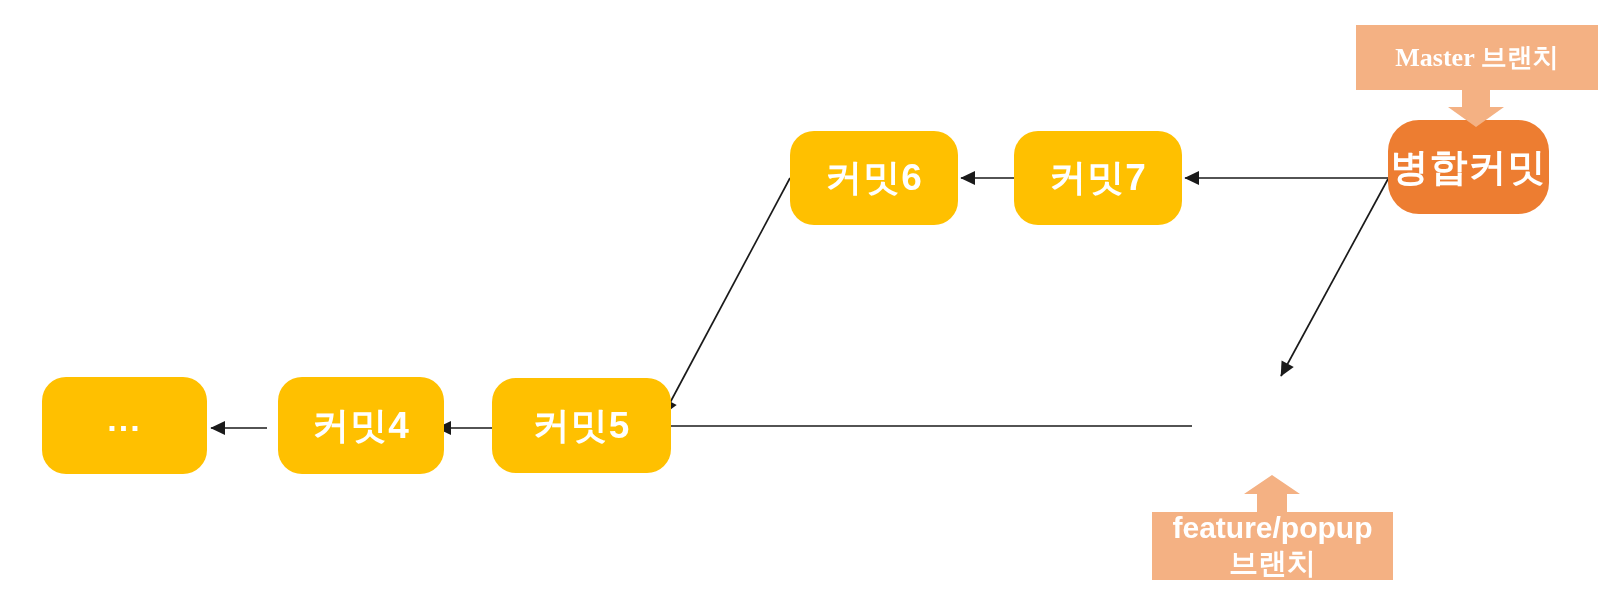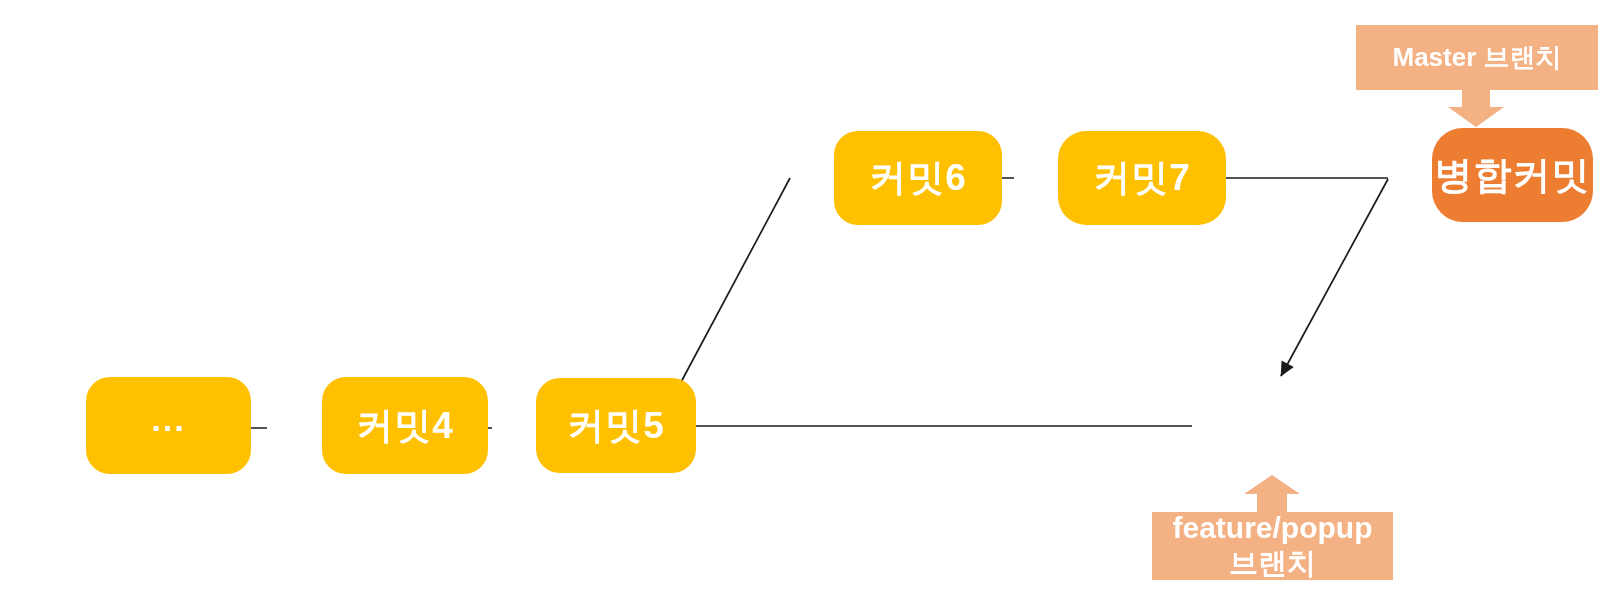--- a/index.html
+++ b/index.html
@@ -11,21 +11,20 @@
     font-family:"Liberation Sans","DejaVu Sans",sans-serif;
   }
   .overlay{position:absolute;left:0;top:0;z-index:1;}
   .node{
     position:absolute;z-index:2;
     display:flex;align-items:center;justify-content:center;
     border-radius:24px;
     color:#ffffff;font-weight:700;font-size:37px;
     letter-spacing:1px;
     box-sizing:border-box;
-    margin-left:44px;
   }
   .node.commit{background:#FFC000;}
   .node.merge{background:#ED7D31;font-size:38px;}
   .node .dots{font-size:34px;letter-spacing:2px;transform:translateY(-6px);}
   .branch-label{
     position:absolute;z-index:2;
     background:#F4B183;
     color:#ffffff;font-weight:700;
     display:flex;flex-direction:column;align-items:center;justify-content:center;
     text-align:center;
@@ -59,38 +58,38 @@
     <line x1="1192" y1="426" x2="657" y2="426" stroke="#1a1a1a" stroke-width="1.7" marker-end="url(#ah)"></line>
 
     <line x1="492" y1="428" x2="437" y2="428" stroke="#1a1a1a" stroke-width="1.7" marker-end="url(#ah)"></line>
 
     <line x1="267" y1="428" x2="211" y2="428" stroke="#1a1a1a" stroke-width="1.7" marker-end="url(#ah)"></line>
   </svg>
 
   <div class="node commit" style="left:790px;top:131px;width:168px;height:94px;">
     <span>커밋6</span>
   </div>
-  <div class="node commit" style="left:1014px;top:131px;width:168px;height:94px;border-radius:28px;">
+  <div class="node commit" style="left:1014px;top:131px;width:168px;height:94px;">
     <span>커밋7</span>
   </div>
-  <div class="node merge" style="left:1388px;top:128px;width:161px;height:94px;border-radius:31px;">
+  <div class="node merge" style="left:1388px;top:120px;width:161px;height:94px;border-radius:31px;">
     <span>병합커밋</span>
   </div>
 
   <div class="node commit" style="left:42px;top:377px;width:165px;height:97px;">
     <span class="dots">...</span>
   </div>
   <div class="node commit" style="left:278px;top:377px;width:166px;height:97px;">
     <span>커밋4</span>
   </div>
-  <div class="node commit" style="left:492px;top:378px;width:160px;height:95px;">
+  <div class="node commit" style="left:492px;top:378px;width:179px;height:95px;">
     <span>커밋5</span>
   </div>
 
-  <div class="branch-label master" style="left:1356px;top:25px;width:242px;height:65px;">
+  <div class="branch-label master" style="left:1356px;top:25px;width:242px;height:65px;font-family:Liberation Serif, serif;">
     <span>Master 브랜치</span>
   </div>
   <svg class="pointer" style="left:1448px;top:89px;" width="58" height="39" viewBox="0 0 58 39">
     <polygon points="14,0 42,0 42,18 56,18 28,38 0,18 14,18" fill="#F4B183"></polygon>
   </svg>
 
   <svg class="pointer" style="left:1244px;top:475px;" width="56" height="38" viewBox="0 0 56 38">
     <polygon points="28,0 56,19 43,19 43,38 13,38 13,19 0,19" fill="#F4B183"></polygon>
   </svg>
   <div class="branch-label feature" style="left:1152px;top:512px;width:241px;height:68px;">

